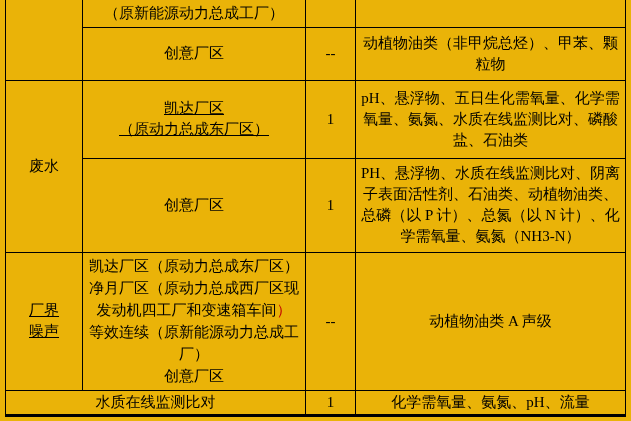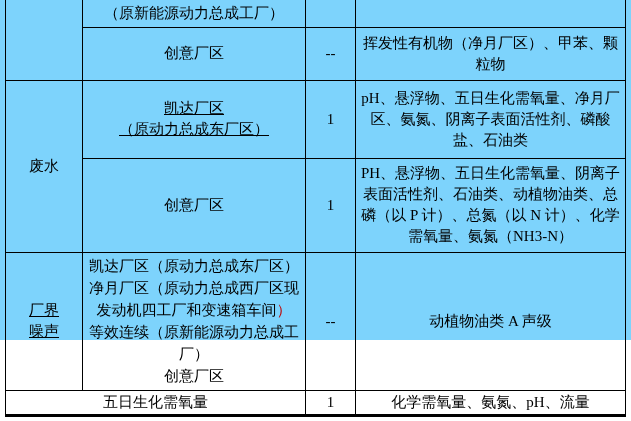--- a/index.html
+++ b/index.html
@@ -1,18 +1,18 @@
 <!DOCTYPE html>
 <html><head>
 <meta charset="utf-8">
 <style>
   html,body{margin:0;padding:0;background:#ffffff;}
   body{width:631px;height:421px;overflow:hidden;
        font-family:"Liberation Serif","DejaVu Serif",serif;}
-  .page{position:relative;width:631px;height:340px;background:#7dd3fc;}
+  .page{position:relative;width:631px;height:421px;background:#eab308;}
   table.doc{position:absolute;left:5px;top:0;width:620px;
             border-collapse:collapse;table-layout:fixed;}
   td{border:1px solid #000000;color:#000000;font-size:15px;line-height:21px;
      text-align:center;vertical-align:middle;padding:0 2px;overflow:hidden;}
   .no-top{border-top:none;}
   .pre{white-space:pre-line;text-decoration:underline;}
   .items{padding:0 2px;}
   .red{color:#c00000;}
   p.plant-line{margin:0;line-height:22px;}
   tr.r-a{height:27px;}
@@ -39,50 +39,50 @@
         <tr class="r-a">
       <td class="no-top" rowspan="2"></td>
       <td class="no-top">（原新能源动力总成工厂）</td>
       <td class="no-top"></td>
       <td class="no-top"></td>
     </tr>
 
     <tr class="r-b">
       <td>创意厂区</td>
       <td>--</td>
-      <td class="items">挥发性有机物（净月厂区）、甲苯、颗粒物</td>
+      <td class="items">动植物油类（非甲烷总烃）、甲苯、颗粒物</td>
     </tr>
 
     <tr class="r-c">
       <td rowspan="2">废水</td>
       <td class="pre">凯达厂区
 （原动力总成东厂区）</td>
       <td>1</td>
-      <td class="items">pH、悬浮物、五日生化需氧量、净月厂区、氨氮、阴离子表面活性剂、磷酸盐、石油类</td>
+      <td class="items">pH、悬浮物、五日生化需氧量、化学需氧量、氨氮、水质在线监测比对、磷酸盐、石油类</td>
     </tr>
 
     <tr class="r-d">
       <td>创意厂区</td>
       <td>1</td>
-      <td class="items">PH、悬浮物、五日生化需氧量、阴离子表面活性剂、石油类、动植物油类、总磷（以 P 计）、总氮（以 N 计）、化学需氧量、氨氮（NH3-N）</td>
+      <td class="items">PH、悬浮物、水质在线监测比对、阴离子表面活性剂、石油类、动植物油类、总磷（以 P 计）、总氮（以 N 计）、化学需氧量、氨氮（NH3-N）</td>
     </tr>
 
     <tr class="r-e">
       <td class="pre">厂界
 噪声</td>
       <td>
         <p class="plant-line">凯达厂区（原动力总成东厂区）</p>
         <p class="plant-line"><span>净月厂区（原动力总成西厂区现发动机四工厂和变速箱车间</span><span class="red">）</span></p>
         <p class="plant-line">等效连续（原新能源动力总成工厂）</p>
         <p class="plant-line">创意厂区</p>
       </td>
       <td>--</td>
       <td>动植物油类 A 声级</td>
     </tr>
 
     <tr class="r-f">
-      <td colspan="2">五日生化需氧量</td>
+      <td colspan="2">水质在线监测比对</td>
       <td>1</td>
       <td>化学需氧量、氨氮、pH、流量</td>
     </tr>
   </tbody>
     </table>
 </div>
 
 </body></html>

